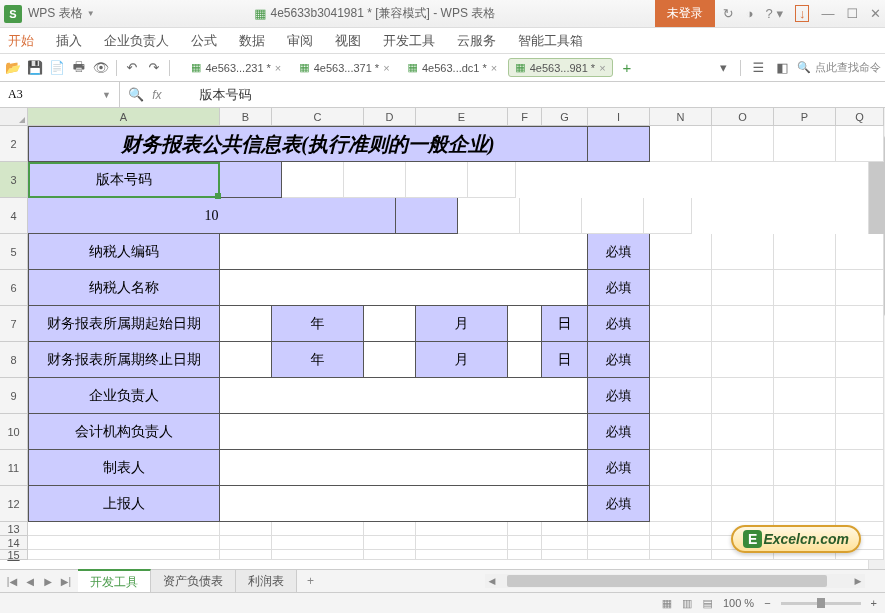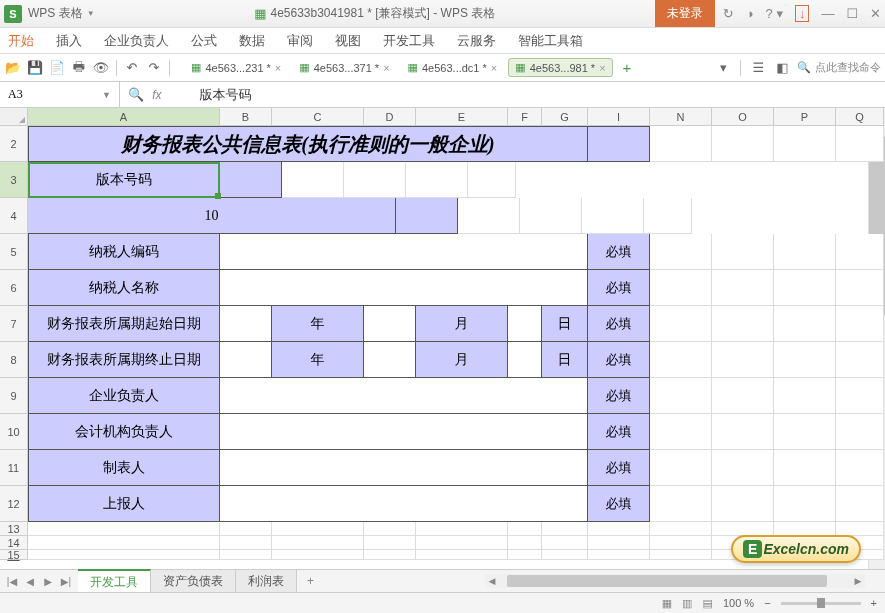--- a/index.html
+++ b/index.html
@@ -82,21 +82,21 @@
     .hscroll-track { width: 380px; height: 14px; background: #f0f0f0; position: relative; display: flex; align-items: center; }
     .hscroll-track .harr { width: 14px; text-align: center; color: #888; font-size: 9px; }
     .hscroll-track .hthumb { width: 320px; height: 12px; background: #c8c8c8; border-radius: 2px; }
     
     
     .statusbar { position: absolute; bottom: 0; left: 0; right: 0; height: 21px; display: flex; align-items: center; justify-content: flex-end; background: #f4f4f4; border-top: 1px solid #ccc; padding: 0 8px; gap: 10px; font-size: 11px; color: #666; }
     .view-btn { cursor: pointer; color: #888; }
     .zoom-slider { width: 80px; height: 3px; background: #ccc; position: relative; }
     .zoom-slider .zknob { width: 8px; height: 10px; background: #999; position: absolute; left: 36px; top: -4px; }
     
-    .watermark { position: absolute; right: 24px; bottom: 50px; z-index: 20; margin-top: 48px; }
+    .watermark { position: absolute; right: 24px; bottom: 60px; z-index: 20; margin-top: 48px; }
     .watermark .wm-box { background: linear-gradient(#fff7e0, #ffe29a); border: 2px solid #d8a030; border-radius: 18px; padding: 4px 10px; font-size: 14px; font-weight: bold; color: #2a5c2a; font-style: italic; box-shadow: 0 2px 4px rgba(0,0,0,0.2); }
     .watermark .wm-box .e { background: #3a8a3a; color: #fff; padding: 1px 5px; border-radius: 4px; margin-right: 1px; font-style: normal; }
   </style>
 </head>
 <body>
 
 <div class="titlebar">
   <div class="logo">S</div>
   <span class="app-name">WPS 表格</span>
   <span class="dropdown-arrow">▼</span>

